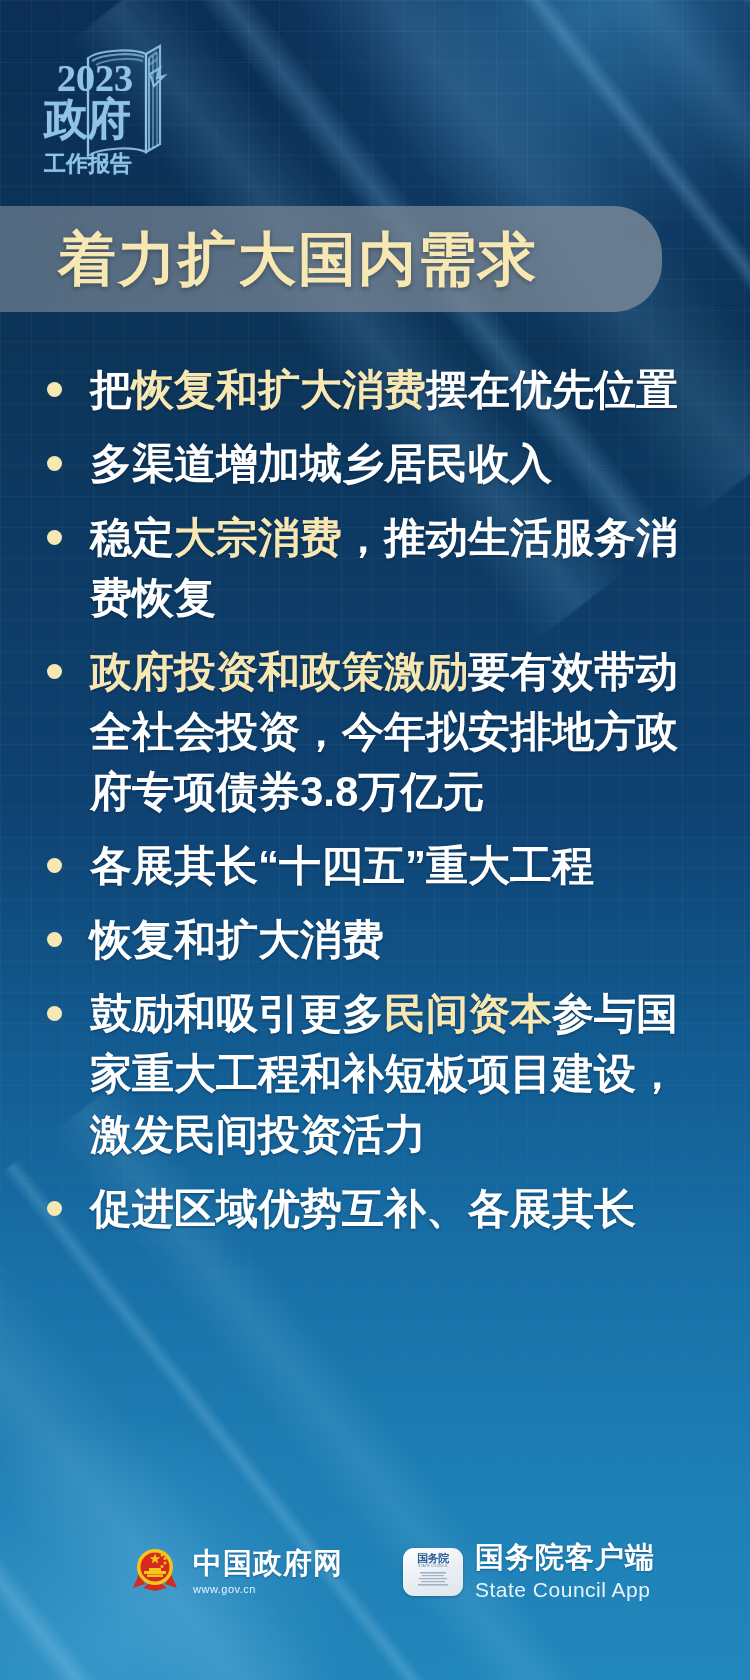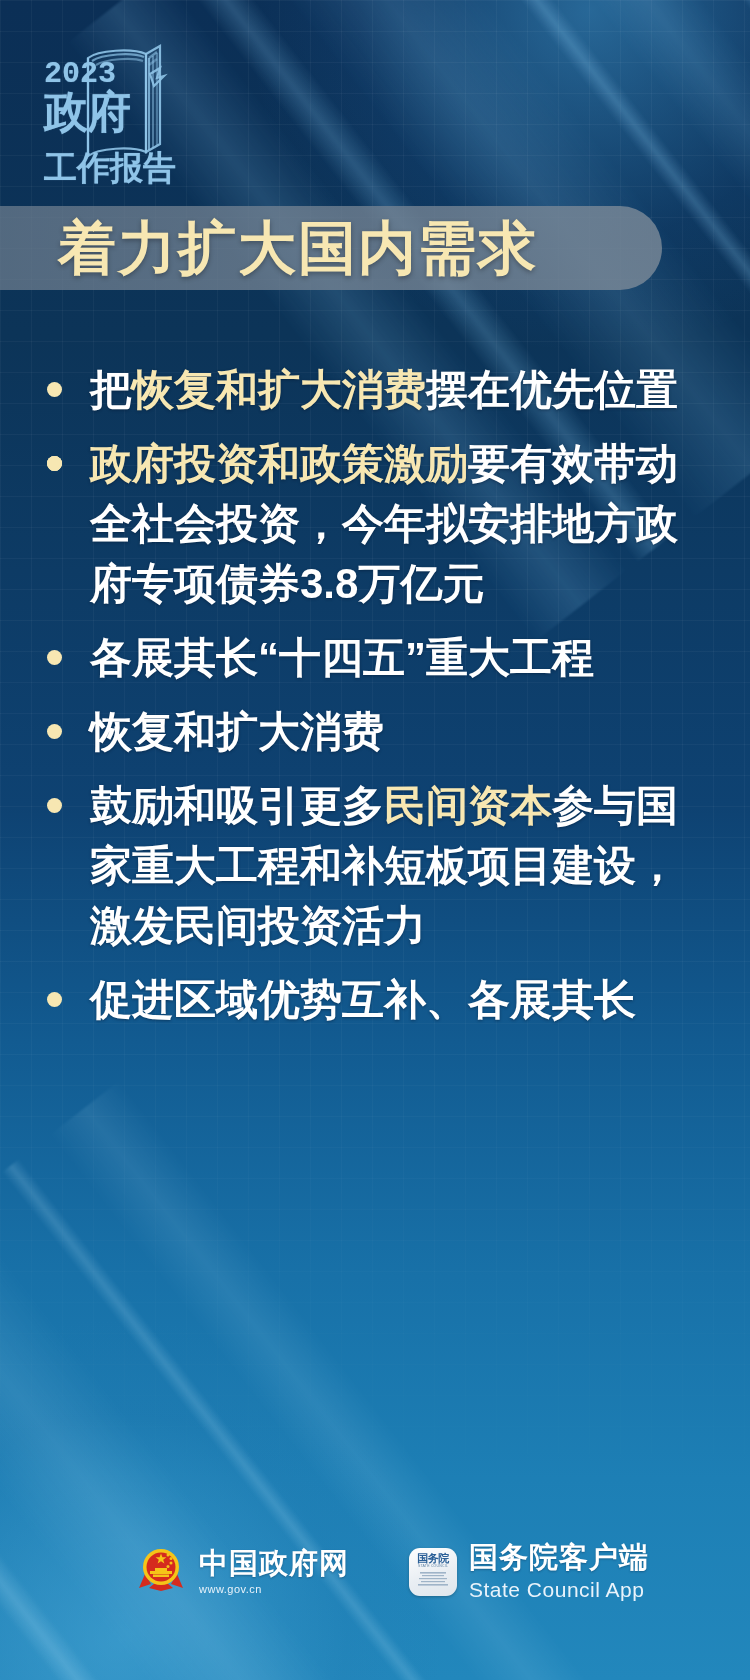--- a/index.html
+++ b/index.html
@@ -95,27 +95,27 @@
   }
   .logo svg{position:absolute;left:0;top:0;}
   .logo-text{
     position:absolute;left:8px;top:22px;
     color:#8fc4e8;
     line-height:.95;
     font-weight:bold;
     letter-spacing:1px;
     text-shadow:0 0 1px rgba(143,196,232,.6);
   }
-  .logo-year{font-size:30px;letter-spacing:0px;display:block;font-family:Liberation Mono, monospace;}
+  .logo-year{font-size:38px;letter-spacing:0px;display:block;font-family:Liberation Serif, serif;margin-left:13px;}
   .logo-main{font-size:44px;display:block;margin-top:2px;letter-spacing:-1px;}
-  .logo-sub{font-size:33px;display:block;margin-top:20px;letter-spacing:0px;}
+  .logo-sub{font-size:22px;display:block;margin-top:14px;letter-spacing:0px;}
   
   .banner{
     position:absolute;left:0;top:206px;
-    width:662px;height:84px;
+    width:662px;height:106px;
     background:linear-gradient(90deg,rgba(110,126,143,.72) 0%,rgba(116,131,147,.78) 55%,rgba(122,137,152,.82) 100%);
     border-top-right-radius:49px;
     border-bottom-right-radius:49px;
     display:flex;align-items:center;
   }
   .banner-title{
     margin-left:58px;
     color:#f7e7b2;
     font-size:58px;
     font-weight:bold;
@@ -160,21 +160,21 @@
   .brand-cn{
     color:#ffffff;font-size:29px;font-weight:bold;line-height:1.05;letter-spacing:1px;
     text-shadow:0 1px 2px rgba(0,30,60,.35);
   }
   .brand-en{
     color:#e9f3fb;font-size:11px;line-height:1.2;margin-top:4px;letter-spacing:.5px;
     font-family:Liberation Sans, sans-serif;
   }
   .brand-en.serif{font-family:Liberation Sans, sans-serif;font-size:21px;}
   .appicon{
-    width:48px;height:48px;border-radius:11px;
+    width:60px;height:48px;border-radius:11px;
     background:linear-gradient(160deg,#ffffff 0%,#e9eef3 55%,#dfe6ec 100%);
     display:flex;flex-direction:column;align-items:center;justify-content:center;
     box-shadow:0 1px 3px rgba(0,0,0,.25);
     overflow:hidden;
   }
   .appicon .ai-cn{font-size:11px;font-weight:bold;color:#2a5f97;line-height:1;letter-spacing:-.5px;}
   .appicon .ai-en{font-size:3.5px;color:#5a7fa3;line-height:1;margin-top:1px;letter-spacing:.2px;}
   .appicon .ai-gate{margin-top:2px;}
 </style>
 </head>
@@ -226,22 +226,22 @@
       <span class="logo-sub">工作报告</span>
     </div>
   </div>
 
   <div class="banner">
     <div class="banner-title">着力扩大国内需求</div>
   </div>
 
   <div class="list">
       <div class="item"><span class="dot"></span><span><span>把</span><span class="hl">恢复和扩大消费</span><span>摆在优先位置</span></span></div>
-      <div class="item"><span class="dot"></span></div>
-      <div class="item"><span class="dot"></span></div>
+      <div class="item"><span class="dot"></span><span><span>多渠道增加城乡居民收入</span></span></div>
+      <div class="item"><span class="dot"></span><span><span>稳定</span><span class="hl">大宗消费</span><span>，推动生活服务消费恢复</span></span></div>
       <div class="item"><span class="dot"></span><span><span class="hl">政府投资和政策激励</span><span>要有效带动全社会投资，今年拟安排地方政府专项债券3.8万亿元</span></span></div>
       <div class="item"><span class="dot"></span><span><span>各展其长“十四五”重大工程</span></span></div>
       <div class="item"><span class="dot"></span><span><span>恢复和扩大消费</span></span></div>
       <div class="item"><span class="dot"></span><span><span>鼓励和吸引更多</span><span class="hl">民间资本</span><span>参与国家重大工程和补短板项目建设，激发民间投资活力</span></span></div>
       <div class="item"><span class="dot"></span><span><span>促进区域优势互补、各展其长</span></span></div>
     </div>
 
   <div class="footer">
 
     <div class="brand">

